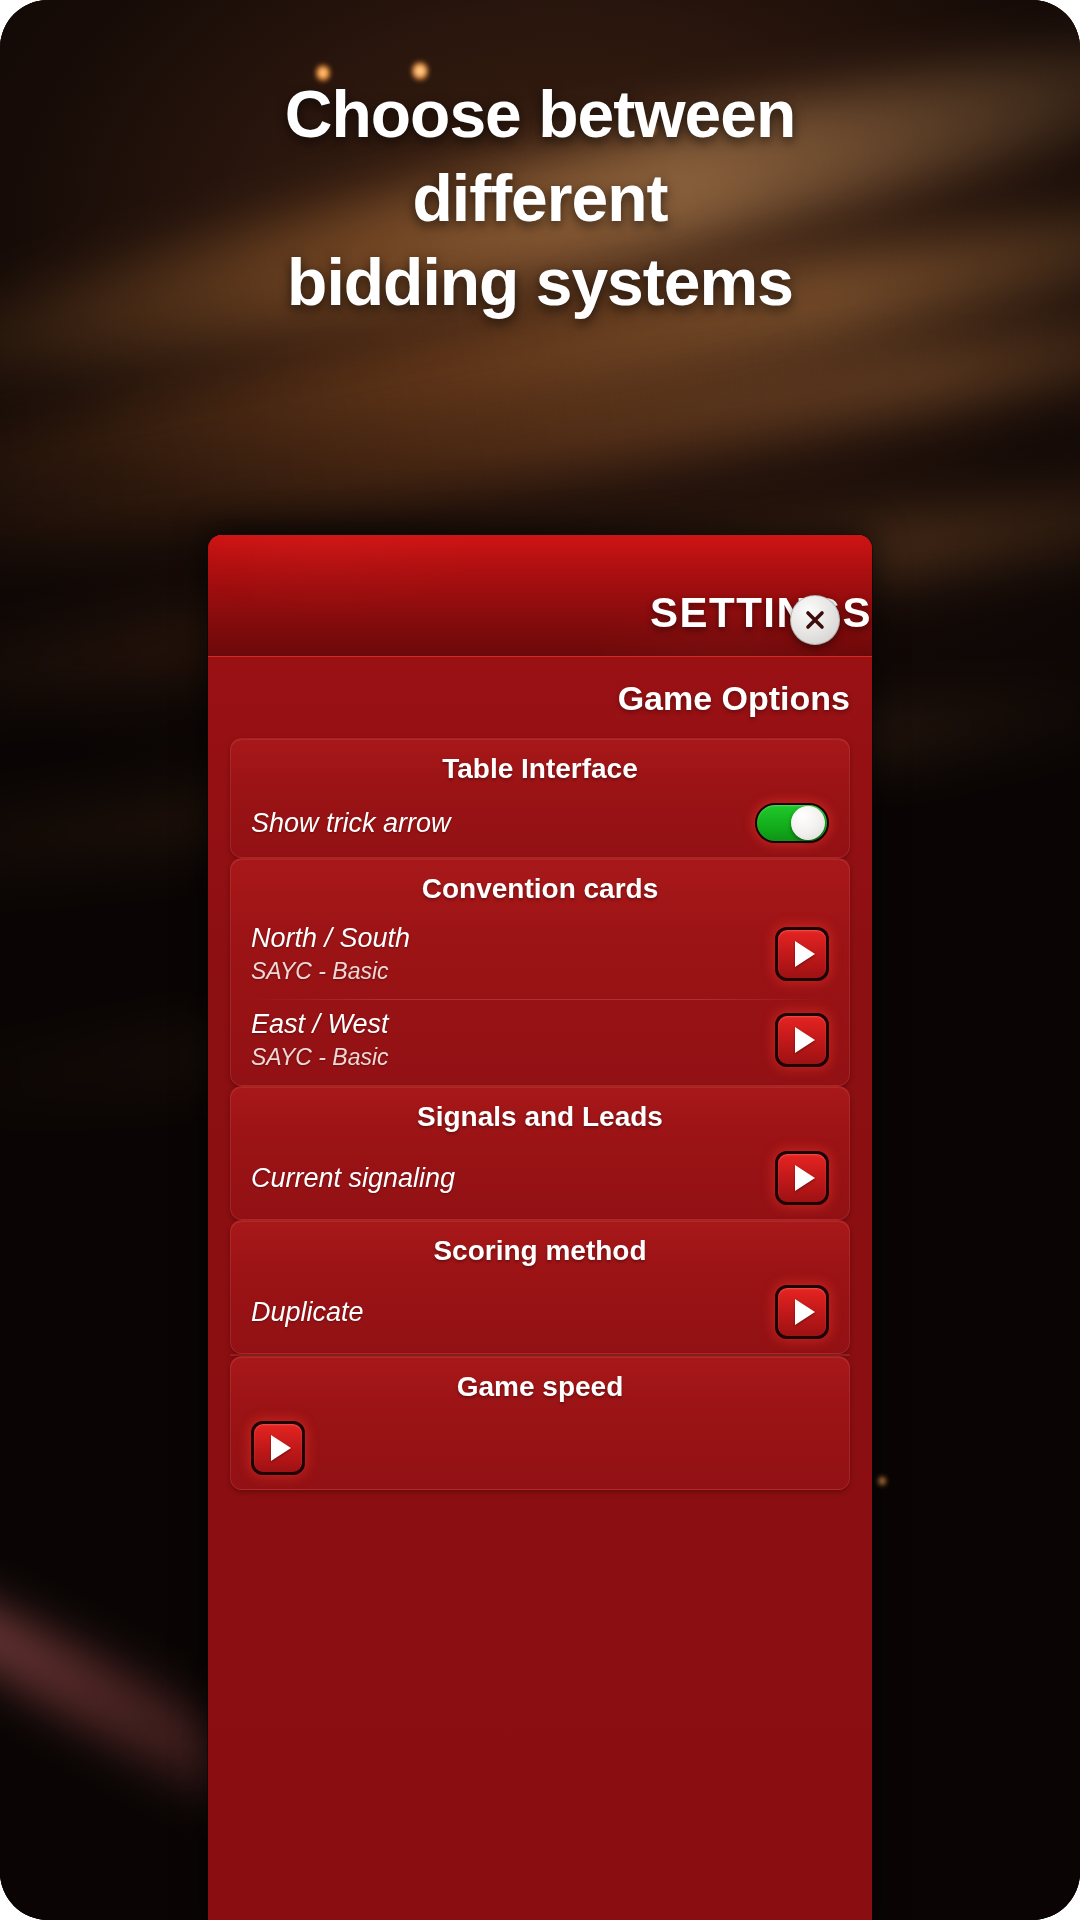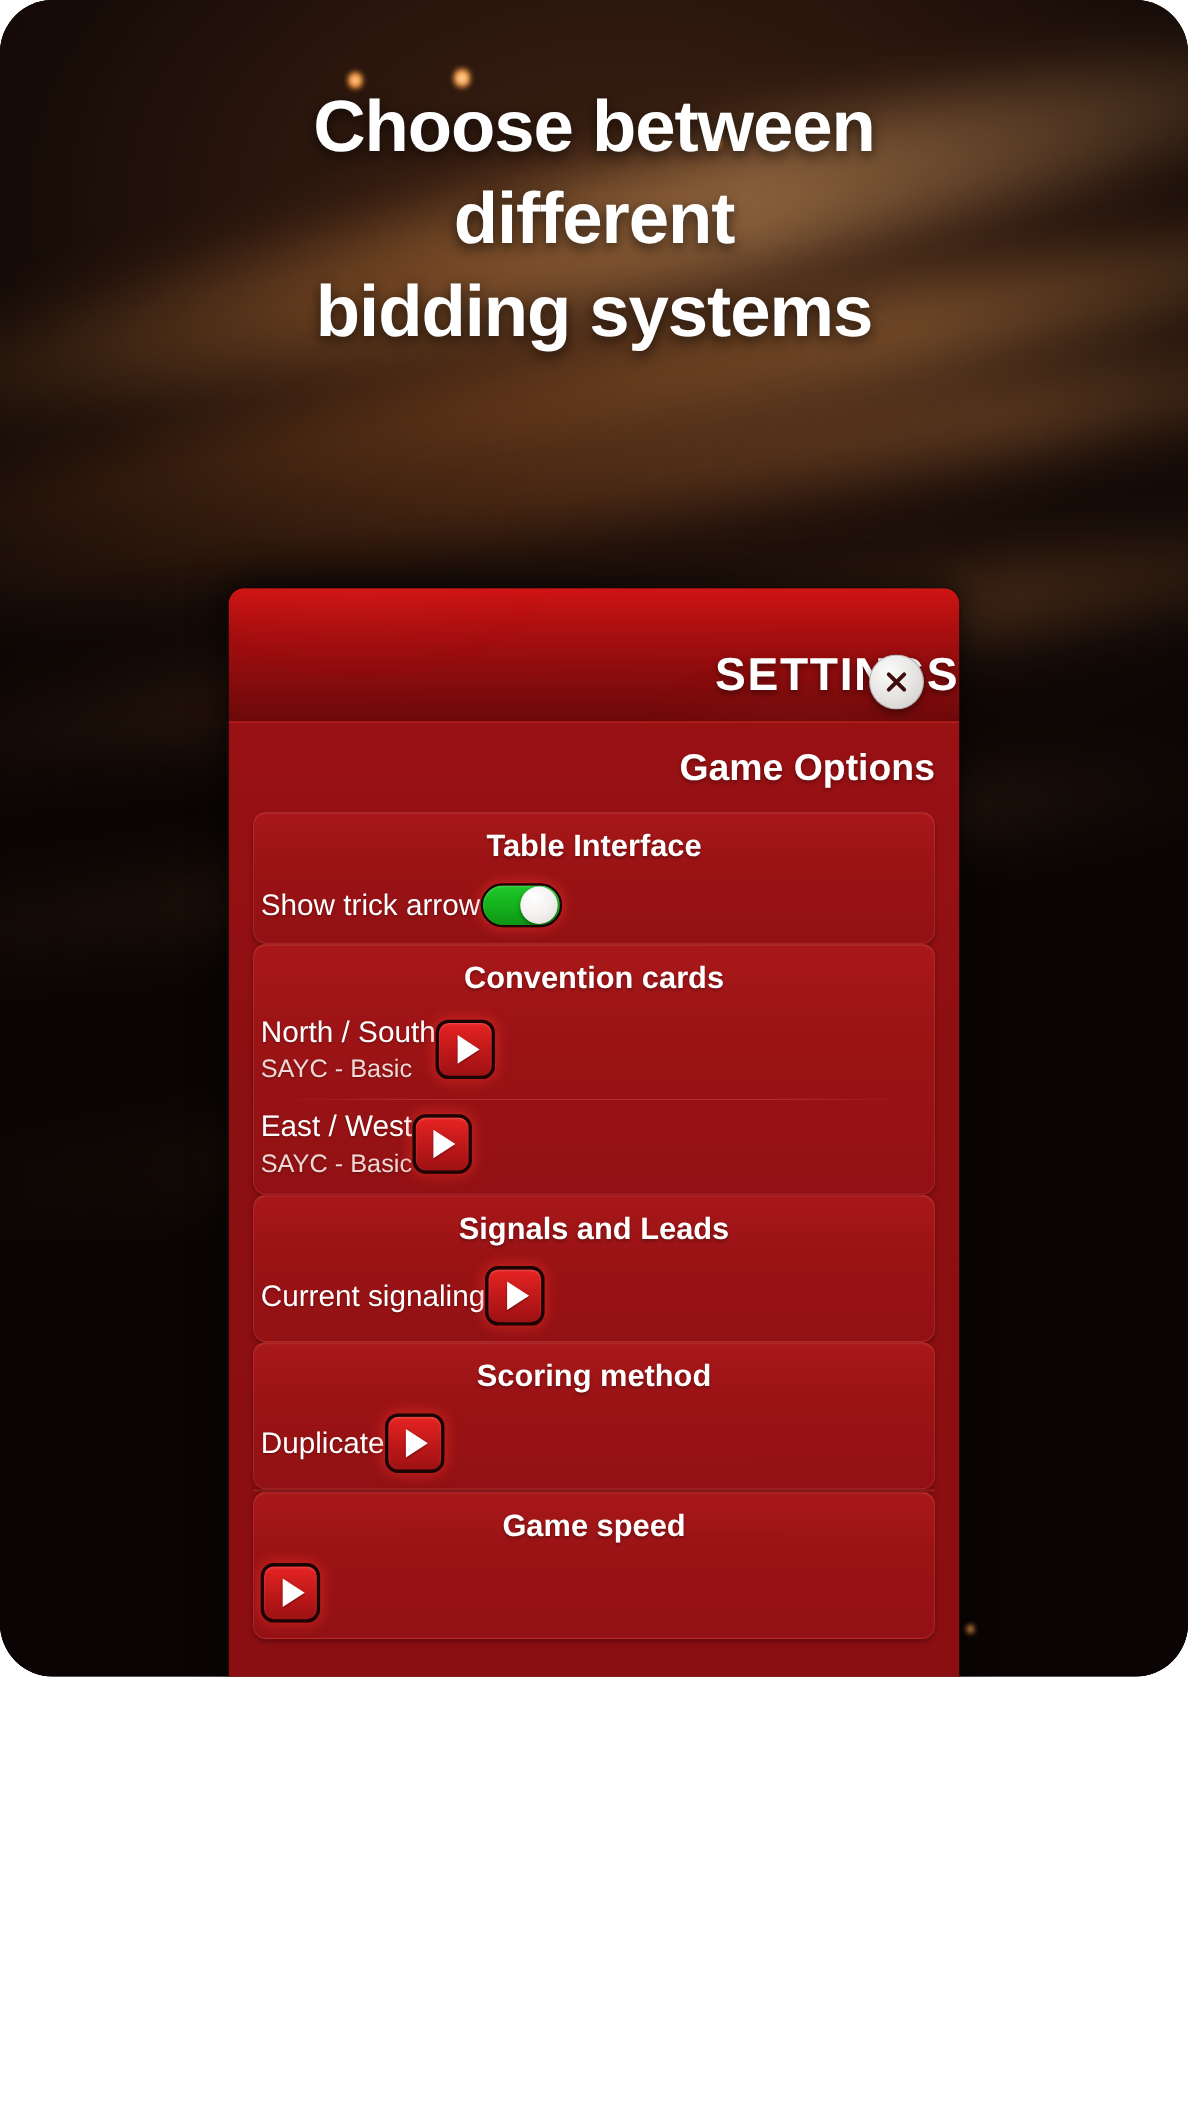--- a/index.html
+++ b/index.html
@@ -5,21 +5,21 @@
   * { margin:0; padding:0; box-sizing:border-box; }
   html,body {
     width:1080px; height:1920px; overflow:hidden;
     background:#ffffff;
     font-family:"Liberation Sans", sans-serif;
   }
 
   
   #screen{
     position:relative;
-    width:1080px; height:1524px;
+    width:1080px; height:1920px;
     border-radius:48px;
     overflow:hidden;
     background:#070303;
   }
 
   
   .bg-base{
     position:absolute; inset:0;
     background:
       radial-gradient(ellipse 900px 620px at 52% 12%, #3a1f11 0%, #2a160d 34%, #160b07 62%, #0a0504 100%),
@@ -145,24 +145,25 @@
     box-shadow:inset 0 1px 0 rgba(255,160,150,.13), 0 2px 5px rgba(0,0,0,.28);
     overflow:hidden;
   }
   .card-title{
     text-align:center;
     color:#ffffff; font-weight:800; font-size:28px;
     padding:14px 0 8px;
     text-shadow:0 2px 3px rgba(0,0,0,.32);
   }
   .row{
-    display:flex; align-items:center; 
-    padding:10px 20px 14px 6px;
+    display:flex; align-items:center; justify-content:space-between;
+    padding:10px 20px 14px 20px;
     min-height:62px;
     position:relative;
+    font-style:italic;
   }
   .row.div-top::before{
     content:""; position:absolute; left:22px; right:22px; top:0; height:1px;
     background:linear-gradient(90deg, rgba(255,150,140,0) 0%, rgba(255,150,140,.22) 22%, rgba(255,150,140,.22) 78%, rgba(255,150,140,0) 100%);
   }
   .row-labels{ display:flex; flex-direction:column; gap:4px; }
   .row-label{
     color:#ffffff; font-size:27px; font-weight:400;
     text-shadow:0 1px 2px rgba(0,0,0,.3);
   }

